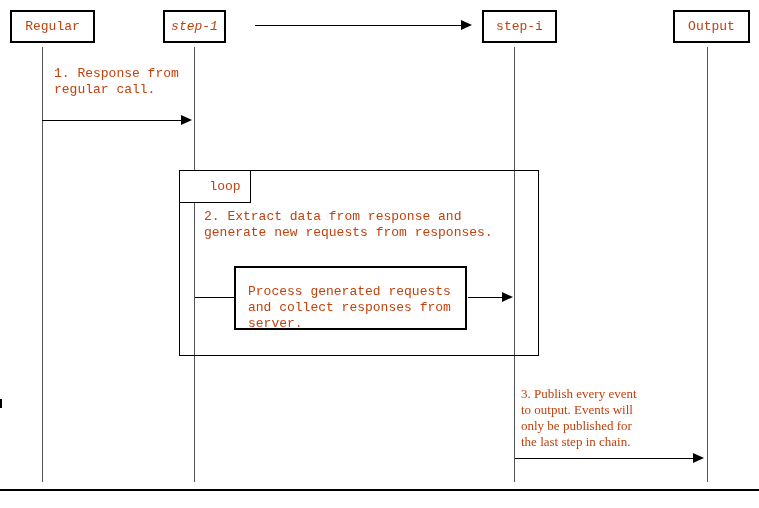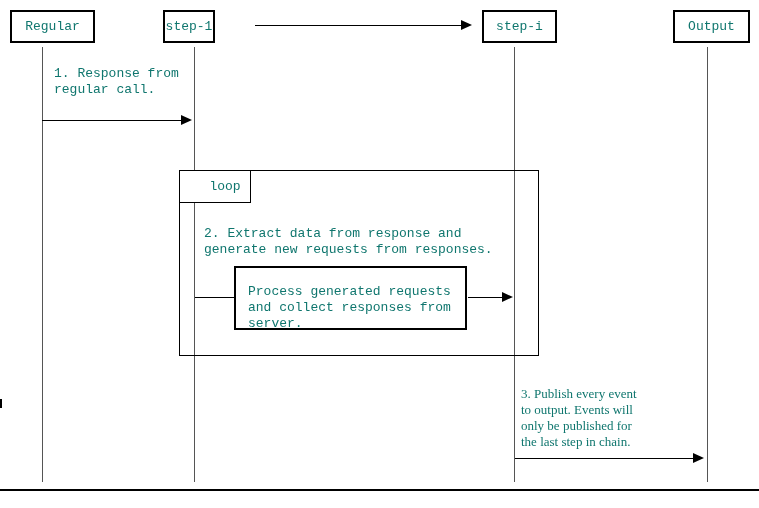--- a/index.html
+++ b/index.html
@@ -7,21 +7,21 @@
     padding: 0;
     background: #ffffff;
   }
   .diagram {
     position: relative;
     width: 759px;
     height: 508px;
     background: #ffffff;
     font-family: "Liberation Mono", "DejaVu Sans Mono", monospace;
     font-size: 13px;
-    color: #0f766e;
+    color: #c2410c;
     overflow: hidden;
   }
   .actor-box {
     position: absolute;
     top: 10px;
     height: 33px;
     box-sizing: border-box;
     border: 2px solid #000000;
     background: #ffffff;
     display: flex;
@@ -92,21 +92,21 @@
     z-index: 3;
   }
   .msg-text {
     position: absolute;
     line-height: 16px;
     white-space: pre-line;
     background: #ffffff;
     z-index: 3;
   }
   .msg-1 { left: 54px;  top: 66px;  }
-  .msg-2 { left: 204px; top: 209px; margin-top: 17px; }
+  .msg-2 { left: 204px; top: 209px; }
   .msg-3 { left: 521px; top: 386px; font-family: Liberation Serif, serif; }
   .bottom-rule {
     position: absolute;
     left: 0;
     top: 489px;
     width: 759px;
     height: 2px;
     background: #000000;
     z-index: 6;
   }
@@ -121,21 +121,21 @@
   }
 </style>
 </head>
 <body>
 
 <div class="diagram">
 
   <div class="actor-box" style="left:10px; width:85px;">
     <span>Regular</span>
   </div>
-  <div class="actor-box" style="left:163px; width:52px;">
+  <div class="actor-box" style="left:163px; width:63px;font-style:italic;">
     <span>step-1</span>
   </div>
   <div class="actor-box" style="left:482px; width:75px;">
     <span>step-i</span>
   </div>
   <div class="actor-box" style="left:673px; width:77px;">
     <span>Output</span>
   </div>
 
   <div class="hline" style="left:255px; top:25px; width:207px;"></div>

